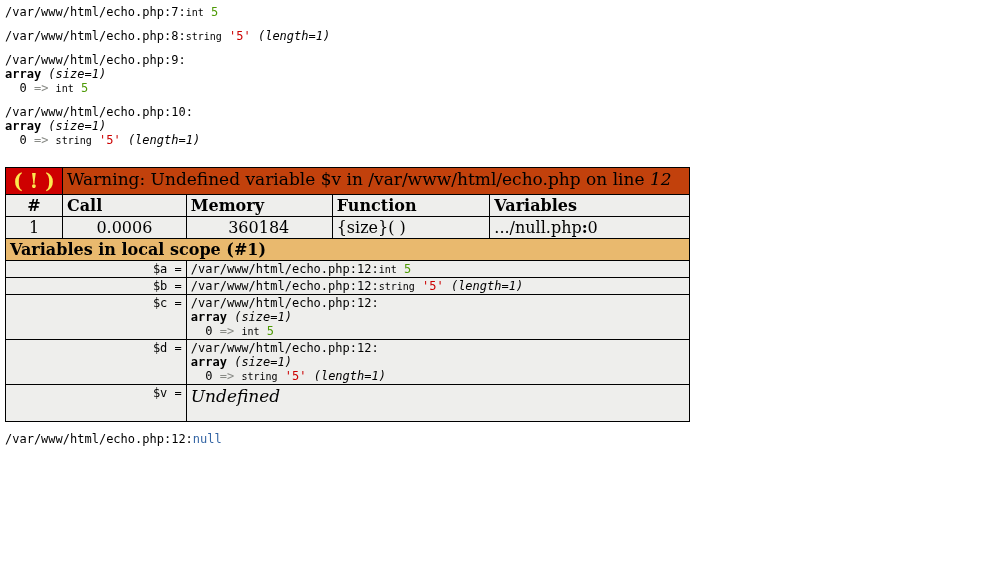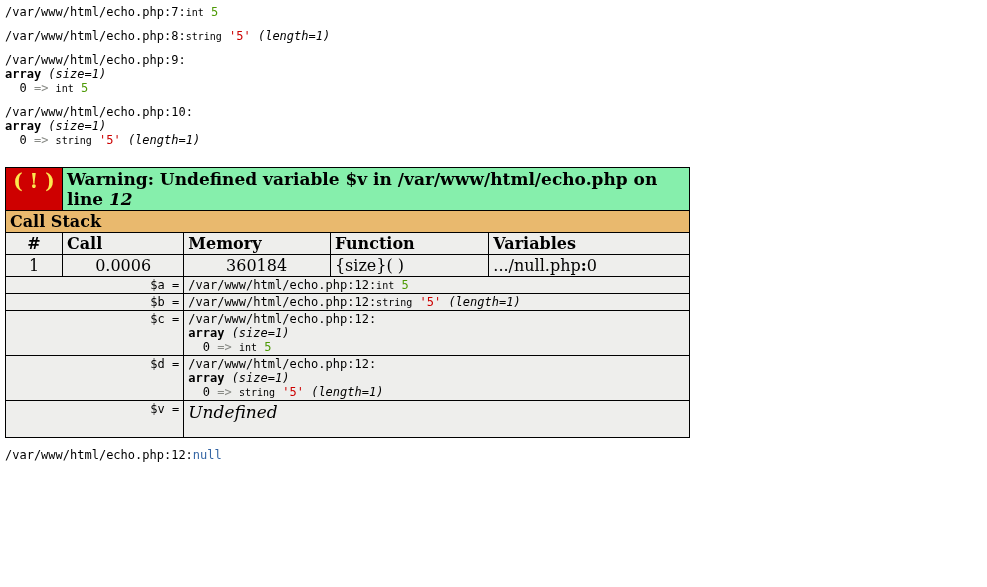--- a/index.html
+++ b/index.html
@@ -42,23 +42,23 @@
   .bang-cell {
     background: #ce0000;
     color: #fce94f;
     font-weight: bold;
     font-size: 20px;
     text-align: center;
     white-space: nowrap;
     width: 48px;
   }
   .warn-header {
-    background: #86efac;
+    background: #c2410c;
     color: #000;
-    font-weight: bold;
+    font-weight: normal;
     font-size: 17px;
   }
   .warn-header .line-em { font-style: italic; }
   .section-header {
     background: #e9b96e;
     color: #000;
     font-weight: bold;
     font-size: 16px;
     text-align: left;
   }
@@ -112,35 +112,35 @@
 <span class="xdebug-bold">array</span> <span class="xdebug-size">(size=1)</span>
   <span>0</span> <span class="xdebug-arrow">=&gt;</span> <span class="xdebug-type">string</span> <span class="xdebug-string">'5'</span> <span class="xdebug-length">(length=1)</span></pre>
 
 <table class="xdebug-error">
   <tbody>
       <tr>
     <td class="bang-cell">( ! )</td>
     <td class="warn-header" colspan="4"><span>Warning: Undefined variable $v in /var/www/html/echo.php on line </span><span class="line-em">12</span></td>
   </tr>
   <tr>
-    <td class="section-header" colspan="5">Call Stack</td>
-  </tr>
-  <tr>
     <td class="col-header center">#</td>
     <td class="col-header">Call</td>
     <td class="col-header">Memory</td>
     <td class="col-header">Function</td>
     <td class="col-header">Variables</td>
   </tr>
   <tr class="stack-row">
     <td class="num-cell">1</td>
     <td class="num-cell">0.0006</td>
     <td class="right-cell">360184</td>
     <td>{size}( )</td>
     <td><span>.../null.php</span><b>:</b><span>0</span></td>
+  </tr>
+  <tr>
+    <td class="section-header" colspan="5">Variables in local scope (#1)</td>
   </tr>
   <tr>
     <td class="var-label" colspan="2">$a =</td>
     <td class="var-value" colspan="3">
           <pre><span>/var/www/html/echo.php:12:</span><span class="xdebug-type">int</span> <span class="xdebug-int">5</span>
 </pre>
         </td>
   </tr>
   <tr>
     <td class="var-label" colspan="2">$b =</td>

